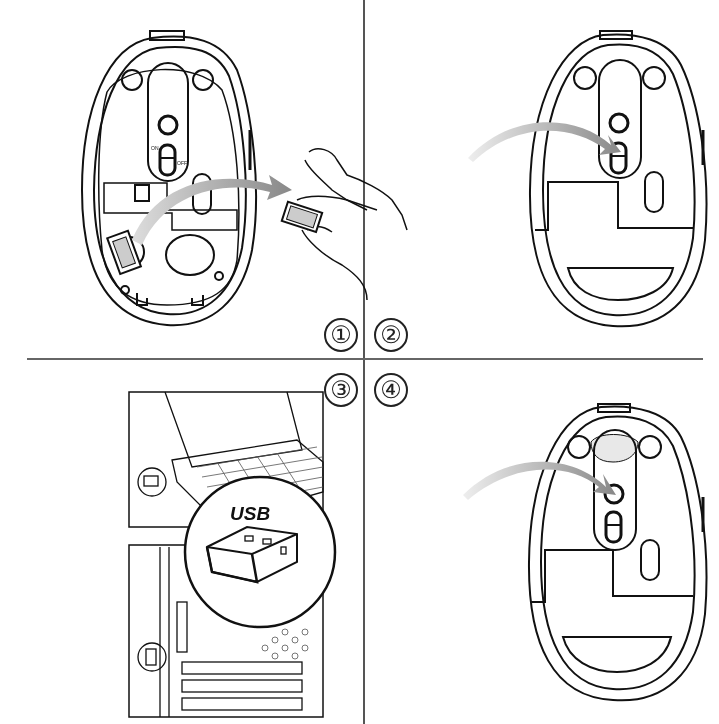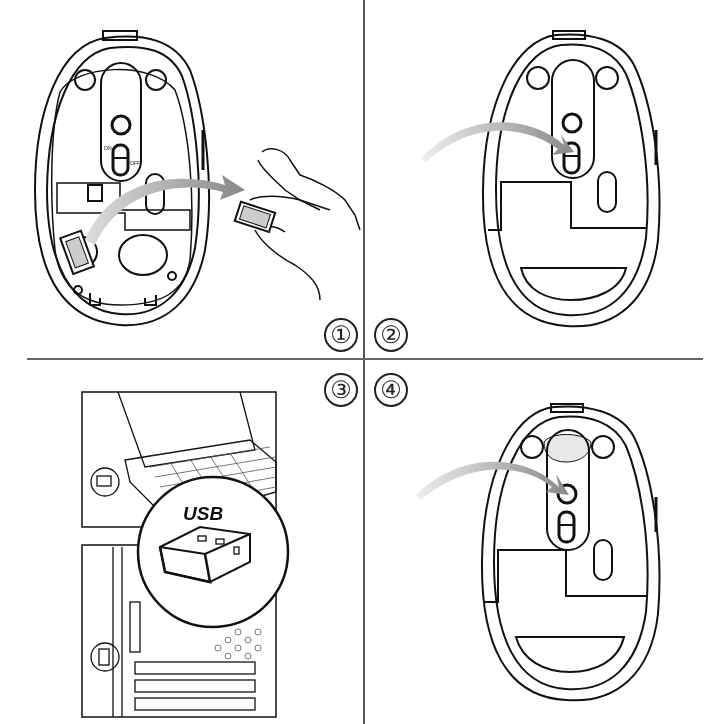--- a/index.html
+++ b/index.html
@@ -3,21 +3,21 @@
 <meta charset="utf-8">
 <style>
   html, body { margin:0; padding:0; background:#ffffff; }
   body { width:719px; height:724px; position:relative; overflow:hidden;
          font-family:"Liberation Sans", sans-serif; color:#1a1a1a; }
   .divider-v { position:absolute; left:363px; top:0; width:2px; height:724px; background:#555; }
   .divider-h { position:absolute; left:27px; top:358px; width:676px; height:2px; background:#666; }
   .step-num { position:absolute; width:30px; height:30px; border:2px solid #222; border-radius:50%;
               font-size:24px; line-height:30px; text-align:center; color:#222;
               font-family:"Liberation Sans", sans-serif; box-sizing:content-box; }
-  .panel { position:absolute; }
+  .panel { position:absolute;margin-left:47px; }
   svg { display:block; }
   .usb-label { position:absolute; font-weight:bold; font-style:italic; font-size:19px;
                font-family:"Liberation Sans", sans-serif; color:#111; }
 </style>
 </head>
 <body>
 
 <div class="divider-v"></div>
 <div class="divider-h"></div>
 

